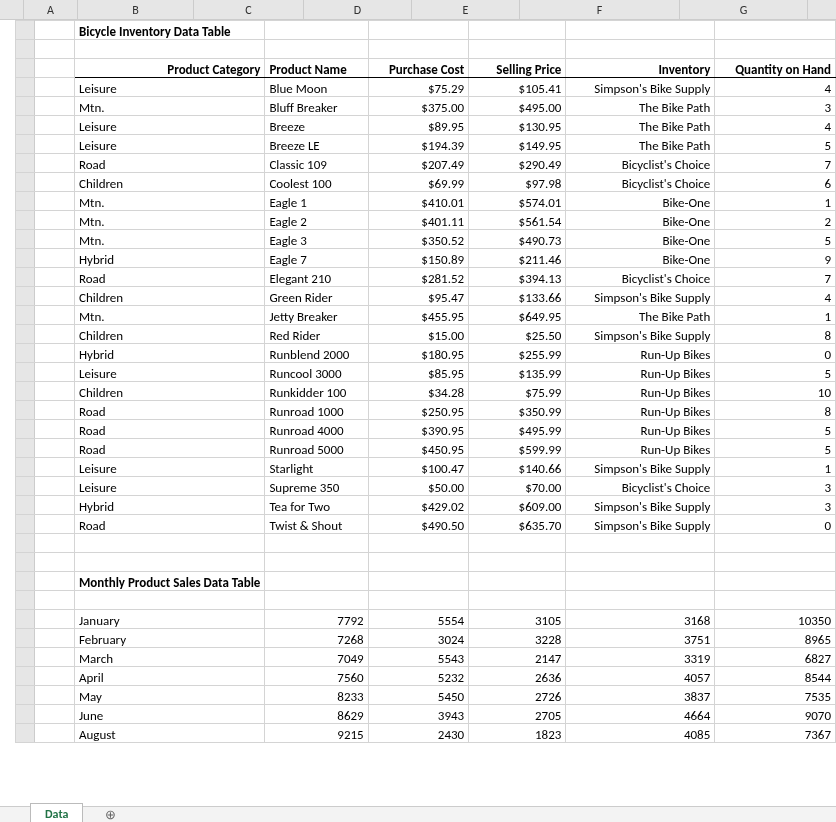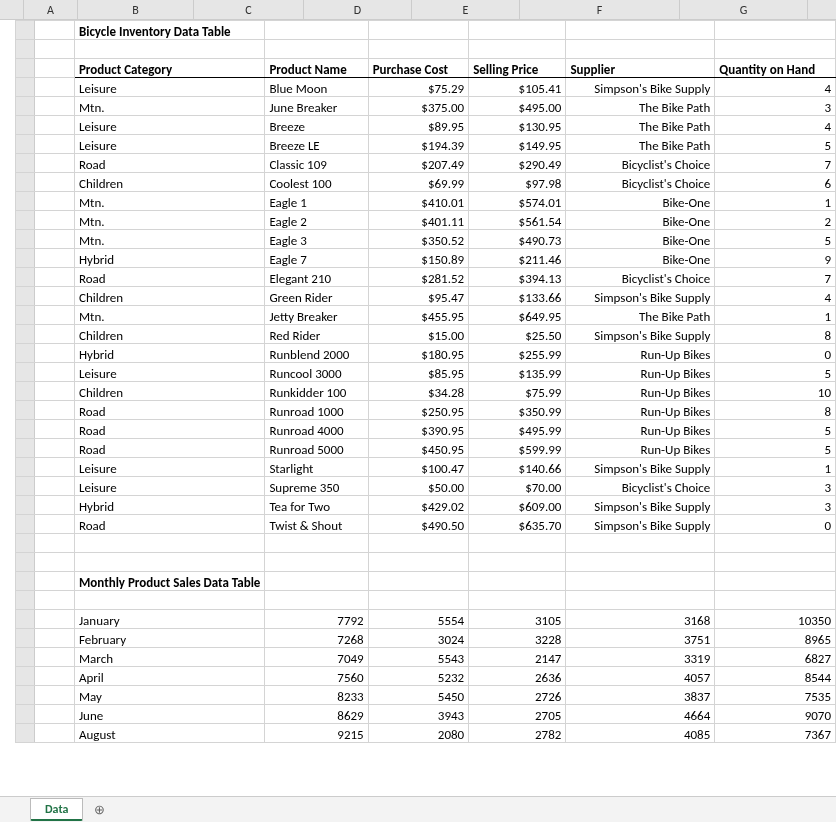--- a/index.html
+++ b/index.html
@@ -8,31 +8,31 @@
   .col-headers { display: flex; background: #e6e6e6; border-bottom: 1px solid #ccc; height: 20px; user-select: none; }
   .col-headers .corner { width: 24px; border-right: 1px solid #ccc; background: #e6e6e6; }
   .col-headers .ch { text-align: center; font-size: 12px; color: #333; border-right: 1px solid #ccc; line-height: 20px; }
   .grid { flex: 1; overflow: auto; position: relative; margin-left: 15px; }
   table { border-collapse: collapse; table-layout: fixed; }
   tr { height: 19px; }
   td, th { border: 1px solid #d4d4d4; padding: 0 4px; font-size: 13px; white-space: nowrap; overflow: hidden; text-overflow: clip; vertical-align: bottom; background: #fff; }
   td.rowhdr { background: #e6e6e6; text-align: center; font-size: 12px; color: #333; width: 24px; border-right: 1px solid #ccc; }
   .bold { font-weight: 700; }
   .underline { border-bottom: 1px solid #000 !important; }
-  .center { text-align: left; }
+  .center { text-align: right; }
   .right { text-align: right; }
   .left { text-align: left; }
   .colA { width: 54px; }
   .colB { width: 116px; }
   .colC { width: 110px; }
   .colD { width: 108px; }
   .colE { width: 108px; }
   .colF { width: 160px; }
   .colG { width: 128px; }
-  .tabs { height: 26px; background: #f3f3f3; border-top: 1px solid #ccc; display: flex; align-items: center; padding-left: 30px; gap: 5px; }
+  .tabs { height: 16px; background: #f3f3f3; border-top: 1px solid #ccc; display: flex; align-items: center; padding-left: 30px; gap: 16px; }
   .tab { padding: 3px 14px; background: #fff; border: 1px solid #bbb; border-bottom: 2px solid #217346; font-size: 12px; font-weight: 700; color: #217346; border-radius: 0 0 2px 2px; cursor: pointer; }
   .addtab { width: 22px; height: 18px; display: flex; align-items: center; justify-content: center; color: #666; cursor: pointer; border: 1px solid transparent; }
   .tabs-wrap { position: relative; }
 </style>
 </head>
 <body>
 
 <div class="sheet">
 
   <div class="col-headers">
@@ -79,38 +79,38 @@
             <td></td>
             <td></td>
           </tr>
           <tr>
             <td class="rowhdr"></td>
             <td></td>
             <td class="bold underline center">Product Category</td>
             <td class="bold underline left">Product Name</td>
             <td class="bold underline center">Purchase Cost</td>
             <td class="bold underline center">Selling Price</td>
-            <td class="bold underline center">Supplier</td>
+            <td class="bold underline center">Inventory</td>
             <td class="bold underline center">Quantity on Hand</td>
           </tr>
           <tr>
             <td class="rowhdr"></td>
             <td></td>
             <td class="left">Leisure</td>
             <td class="left">Blue Moon</td>
             <td class="right">$75.29</td>
             <td class="right">$105.41</td>
             <td class="right">Simpson's Bike Supply</td>
             <td class="right">4</td>
           </tr>
           <tr>
             <td class="rowhdr"></td>
             <td></td>
             <td class="left">Mtn.</td>
-            <td class="left">June Breaker</td>
+            <td class="left">Bluff Breaker</td>
             <td class="right">$375.00</td>
             <td class="right">$495.00</td>
             <td class="right">The Bike Path</td>
             <td class="right">3</td>
           </tr>
           <tr>
             <td class="rowhdr"></td>
             <td></td>
             <td class="left">Leisure</td>
             <td class="left">Breeze</td>
@@ -427,22 +427,22 @@
             <td class="right">3943</td>
             <td class="right">2705</td>
             <td class="right">4664</td>
             <td class="right">9070</td>
           </tr>
           <tr>
             <td class="rowhdr"></td>
             <td></td>
             <td class="left">August</td>
             <td class="right">9215</td>
-            <td class="right">2080</td>
-            <td class="right">2782</td>
+            <td class="right">2430</td>
+            <td class="right">1823</td>
             <td class="right">4085</td>
             <td class="right">7367</td>
           </tr>
         </tbody>
     </table>
   </div>
 
   <div class="tabs tabs-wrap">
     <div class="tab">Data</div>
     <div class="addtab">

